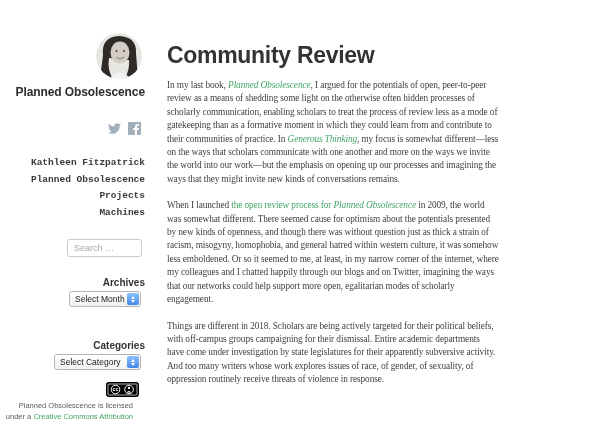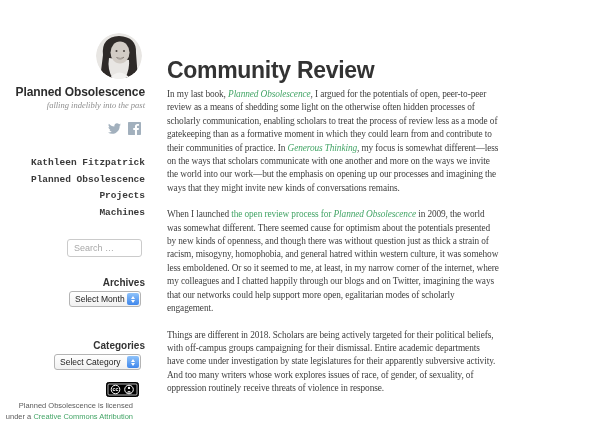--- a/index.html
+++ b/index.html
@@ -45,23 +45,23 @@
   .stepper .up   { border-bottom:3px solid #fff; }
   .stepper .down { border-top:3px solid #fff; }
 
   .cc-badge { top:382px; right:6px; width:33px; height:15px; display:block; }
   .license { top:400px; right:12px; width:140px; text-align:right; font-size:7.5px; line-height:11px; color:#5c5c5c; }
 
   .green-link { color:#44a567; text-decoration:none; cursor:pointer;margin-top:22px; }
 
   
   .main { position:absolute; left:167px; top:0; width:340px; }
-  .post-title { margin-top:57px; font-size:23px; font-weight:bold; color:#333; letter-spacing:-0.3px;
+  .post-title { margin-top:42px; font-size:23px; font-weight:bold; color:#333; letter-spacing:-0.3px;
                 line-height:26px; text-decoration:none; display:block; }
-  .post-body { margin-top:5px; width:332px; font-family:"Liberation Serif", serif; font-size:9.3px;
+  .post-body { margin-top:11px; width:332px; font-family:"Liberation Serif", serif; font-size:9.3px;
                line-height:13.4px; color:#3f3f3f; letter-spacing:-0.1px; }
   .post-body p { margin:0 0 13px 0; }
   .post-body a { color:#44a567; text-decoration:none; }
 </style>
 </head>
 <body>
 
 <div class="page">
 
   <aside class="sidebar">
@@ -79,21 +79,20 @@
           <ellipse cx="24" cy="19.5" rx="9.5" ry="11" fill="#d2ccc5"></ellipse>
           <circle cx="20.5" cy="18" r="1" fill="#4a443f"></circle>
           <circle cx="28" cy="18" r="1" fill="#4a443f"></circle>
           <path d="M20.5 24.5 Q24.3 28 28 24.2 Q24.5 26.5 20.5 24.5 Z" fill="#fff" stroke="#6b6059" stroke-width="0.5"></path>
           <path d="M13 46 Q23 33 35 46 Z" fill="#f3f2f0"></path>
         </g>
       </svg>
     </a>
 
     <a class="site-title">Planned Obsolescence</a>
-    <div class="tagline">falling indelibly into the past</div>
 
     <div class="social">
       <a>
         <svg viewBox="0 0 24 24">
             <path fill="#a2b0bd" d="M23.954 4.569c-.885.389-1.83.654-2.825.775 1.014-.611 1.794-1.574 2.163-2.723-.951.555-2.005.959-3.127 1.184-.896-.959-2.173-1.559-3.591-1.559-2.717 0-4.92 2.203-4.92 4.917 0 .39.045.765.127 1.124C7.691 8.094 4.066 6.13 1.64 3.161c-.427.722-.666 1.561-.666 2.475 0 1.71.87 3.213 2.188 4.096-.807-.026-1.566-.248-2.228-.616v.061c0 2.385 1.693 4.374 3.946 4.827-.413.111-.849.171-1.296.171-.314 0-.615-.03-.916-.086.631 1.953 2.445 3.377 4.604 3.417-1.68 1.319-3.809 2.105-6.102 2.105-.39 0-.779-.023-1.17-.067 2.189 1.394 4.768 2.209 7.557 2.209 9.054 0 13.999-7.496 13.999-13.986 0-.209 0-.42-.015-.63.961-.689 1.8-1.56 2.46-2.548l-.047-.02z"></path>
           </svg>
       </a>
       <a>
         <svg viewBox="0 0 24 24">
             <path fill="#a2b0bd" d="M22.675 0h-21.35C.595 0 0 .595 0 1.325v21.351C0 23.405.595 24 1.325 24H12.82v-9.294H9.692v-3.622h3.128V8.413c0-3.1 1.893-4.788 4.659-4.788 1.325 0 2.463.099 2.795.143v3.24l-1.918.001c-1.504 0-1.795.715-1.795 1.763v2.313h3.587l-.467 3.622h-3.12V24h6.116c.73 0 1.325-.595 1.325-1.325V1.325C24 .595 23.405 0 22.675 0z"></path>

